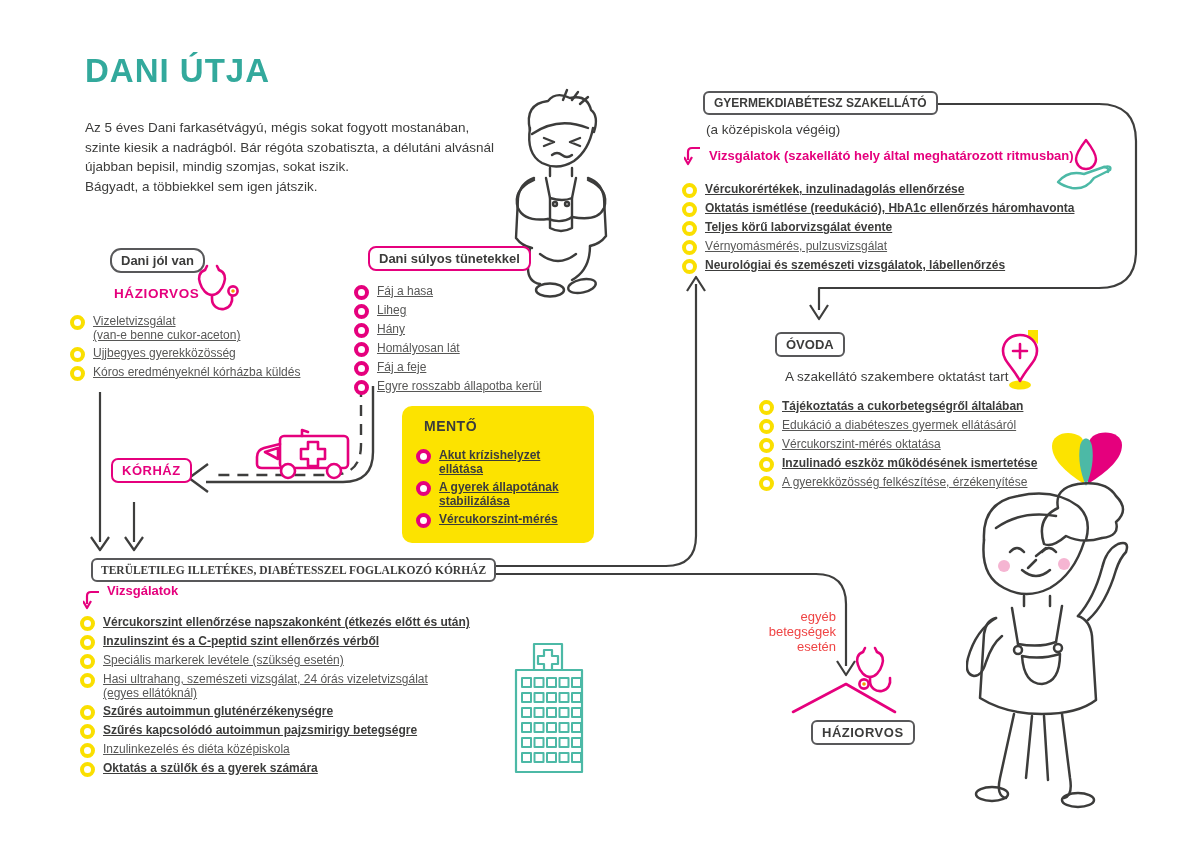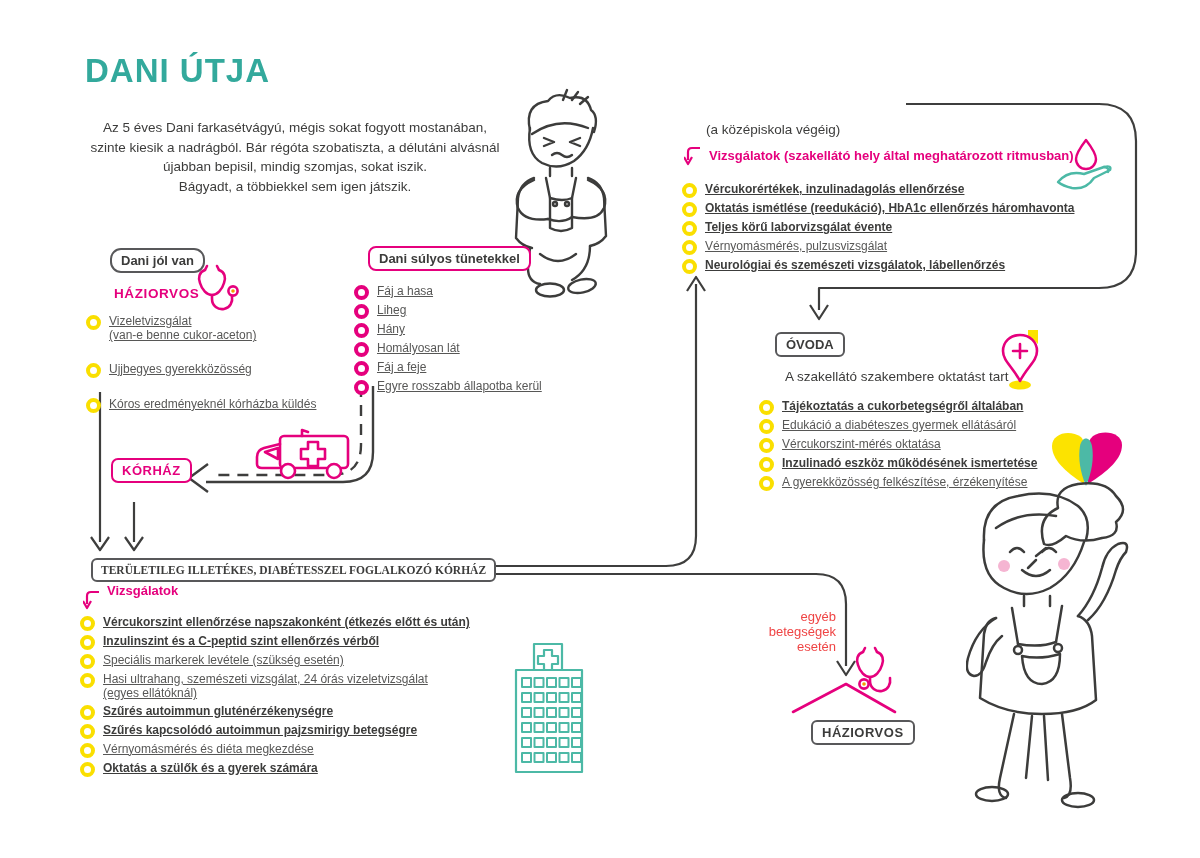--- a/index.html
+++ b/index.html
@@ -1,21 +1,21 @@
 <!DOCTYPE html>
 <html><head>
 <meta charset="utf-8">
 <style>
   html,body{margin:0;padding:0;background:#fff;}
   #canvas{position:relative;width:1200px;height:858px;background:#fff;overflow:hidden;
           font-family:"Liberation Sans",sans-serif;color:#3c3c3b;margin-left:28px;}
   .abs{position:absolute;}
   
   .title{font-size:33px;font-weight:bold;color:#33a99c;letter-spacing:1px;}
-  .intro{font-size:13.5px;line-height:1.45;color:#3c3c3b;white-space:pre-line;text-align:center;}
+  .intro{font-size:13.5px;line-height:1.45;color:#3c3c3b;white-space:pre-line;}
   
   .nbox{display:inline-block;border:2px solid #58585a;border-radius:6px;background:#fff;
         padding:3px 9px;font-weight:bold;font-size:13px;color:#3c3c3b;white-space:nowrap;}
   .nbox.small-font{font-size:12px;}
   .nbox.tiny-font{font-size:11.5px;padding:4px 8px;}
   .pborder{border-color:#e5007d;}
   .ptext{color:#e5007d;}
   .provider-label{font-size:13.5px;font-weight:bold;color:#e5007d;letter-spacing:.6px;}
   .sub{font-size:13.5px;color:#3c3c3b;}
   .exams{font-size:13px;font-weight:bold;color:#e5007d;}
@@ -99,21 +99,21 @@
   <div class="abs provider-label" style="left:86px;top:286px;">HÁZIORVOS</div>
   <svg class="abs" style="left:168px;top:264px;" width="48" height="50" viewBox="0 0 48 50">
     <g fill="none" stroke="#e5007d" stroke-width="2.6" stroke-linecap="round">
       <path d="M9 6 C3 8 2 14 4 19 C6 26 11 31 16 31 C21 31 26 26 28 19 C30 14 29 8 23 6"></path>
       <path d="M9 6 L11 2 M23 6 L21 2"></path>
       <path d="M16 31 L16 35 C16 42 22 46 28 45 C34 44 37 38 36 32"></path>
       <circle cx="37" cy="27" r="4.6"></circle>
       <circle cx="37" cy="27" r="1.8" fill="#f59c00" stroke="none"></circle>
     </g>
   </svg>
-  <div class="abs list" style="left:58px;top:314px;width:265px;gap:16px;">
+  <div class="abs list" style="left:42px;top:314px;width:265px;">
     <div class="li">
         <span class="dot y"></span>
         <span class="t">Vizeletvizsgálat
 (van-e benne cukor-aceton)</span>
       </div>
     <div class="li">
         <span class="dot y"></span>
         <span class="t">Ujjbegyes gyerekközösség</span>
       </div>
     <div class="li">
@@ -143,35 +143,52 @@
     <div class="li">
         <span class="dot m"></span>
         <span class="t">Fáj a feje</span>
       </div>
     <div class="li">
         <span class="dot m"></span>
         <span class="t">Egyre rosszabb állapotba kerül</span>
       </div>
   </div>
 
+  <div class="abs mento" style="left:374px;top:406px;">
+    <div class="mt">MENTŐ</div>
+    <div class="li">
+        <span class="dot m"></span>
+        <span class="t">Akut krízishelyzet ellátása</span>
+      </div>
+    <div class="li">
+        <span class="dot m"></span>
+        <span class="t">A gyerek állapotának
+stabilizálása</span>
+      </div>
+    <div class="li">
+        <span class="dot m"></span>
+        <span class="t">Vércukorszint-mérés</span>
+      </div>
+  </div>
 
   <svg class="abs" style="left:222px;top:426px;" width="112" height="56" viewBox="0 0 112 56">
     <g fill="none" stroke="#e5007d" stroke-width="2.6" stroke-linecap="round" stroke-linejoin="round">
       <path d="M52 10 V4 L58 6"></path>
       <rect x="30" y="10" width="68" height="32" rx="4"></rect>
       <path d="M30 18 L14 22 Q7 24 7 31 V38 Q7 42 12 42 H30"></path>
       <path d="M28 22 L15 26 L28 33 Z"></path>
       <path d="M58 16 h10 v7 h7 v10 h-7 v7 h-10 v-7 h-7 v-10 h7 Z"></path>
       <circle cx="38" cy="45" r="7" fill="#fff"></circle>
       <circle cx="84" cy="45" r="7" fill="#fff"></circle>
     </g>
   </svg>
 
   <div class="abs nbox pborder ptext" style="left:83px;top:458px;border-radius:7px;letter-spacing:.5px;">KÓRHÁZ</div>
 
+  <div class="abs nbox small-font" style="left:675px;top:91px;">GYERMEKDIABÉTESZ SZAKELLÁTÓ</div>
   <div class="abs sub" style="left:678px;top:122px;">(a középiskola végéig)</div>
   <svg class="abs" style="left:656px;top:145px;" width="18" height="24" viewBox="0 0 18 24">
     <g fill="none" stroke="#e5007d" stroke-width="2.2" stroke-linejoin="round">
       <path d="M16 3 H8 Q4 3 4 7 V15"></path>
         <path d="M0 12 L4 19 L8 12"></path>
     </g>
   </svg>
   <div class="abs exams" style="left:681px;top:148px;width:430px;">Vizsgálatok (szakellátó hely által meghatározott ritmusban)</div>
   <svg class="abs" style="left:1026px;top:138px;" width="64" height="62" viewBox="0 0 64 62">
     <g fill="none" stroke-width="2.4" stroke-linecap="round" stroke-linejoin="round">
@@ -263,21 +280,21 @@
     <div class="li b">
         <span class="dot y"></span>
         <span class="t">Szűrés autoimmun gluténérzékenységre</span>
       </div>
     <div class="li b">
         <span class="dot y"></span>
         <span class="t">Szűrés kapcsolódó autoimmun pajzsmirigy betegségre</span>
       </div>
     <div class="li">
         <span class="dot y"></span>
-        <span class="t">Vérnyomásmérés és diéta megkezdése</span>
+        <span class="t">Inzulinkezelés és diéta középiskola</span>
       </div>
     <div class="li b">
         <span class="dot y"></span>
         <span class="t">Oktatás a szülők és a gyerek számára</span>
       </div>
   </div>
 
   <svg class="abs" style="left:476px;top:636px;" width="92" height="142" viewBox="0 0 92 142">
     <g fill="none" stroke="#4cb9a6" stroke-width="2.2" stroke-linejoin="round">
       <rect x="30" y="8" width="28" height="26"></rect>

